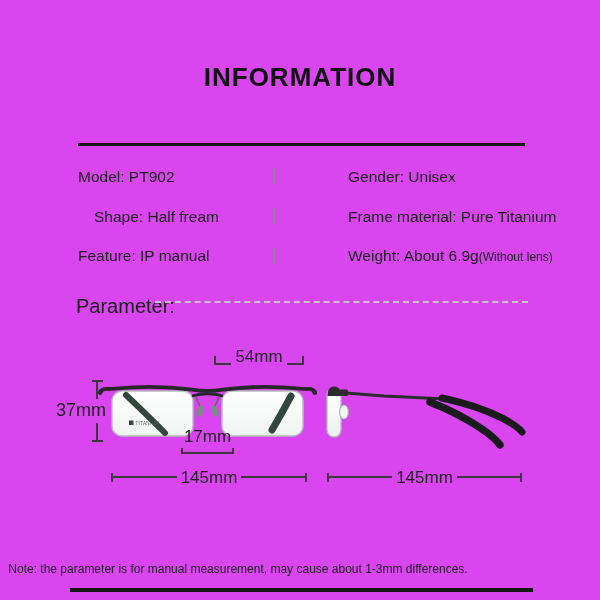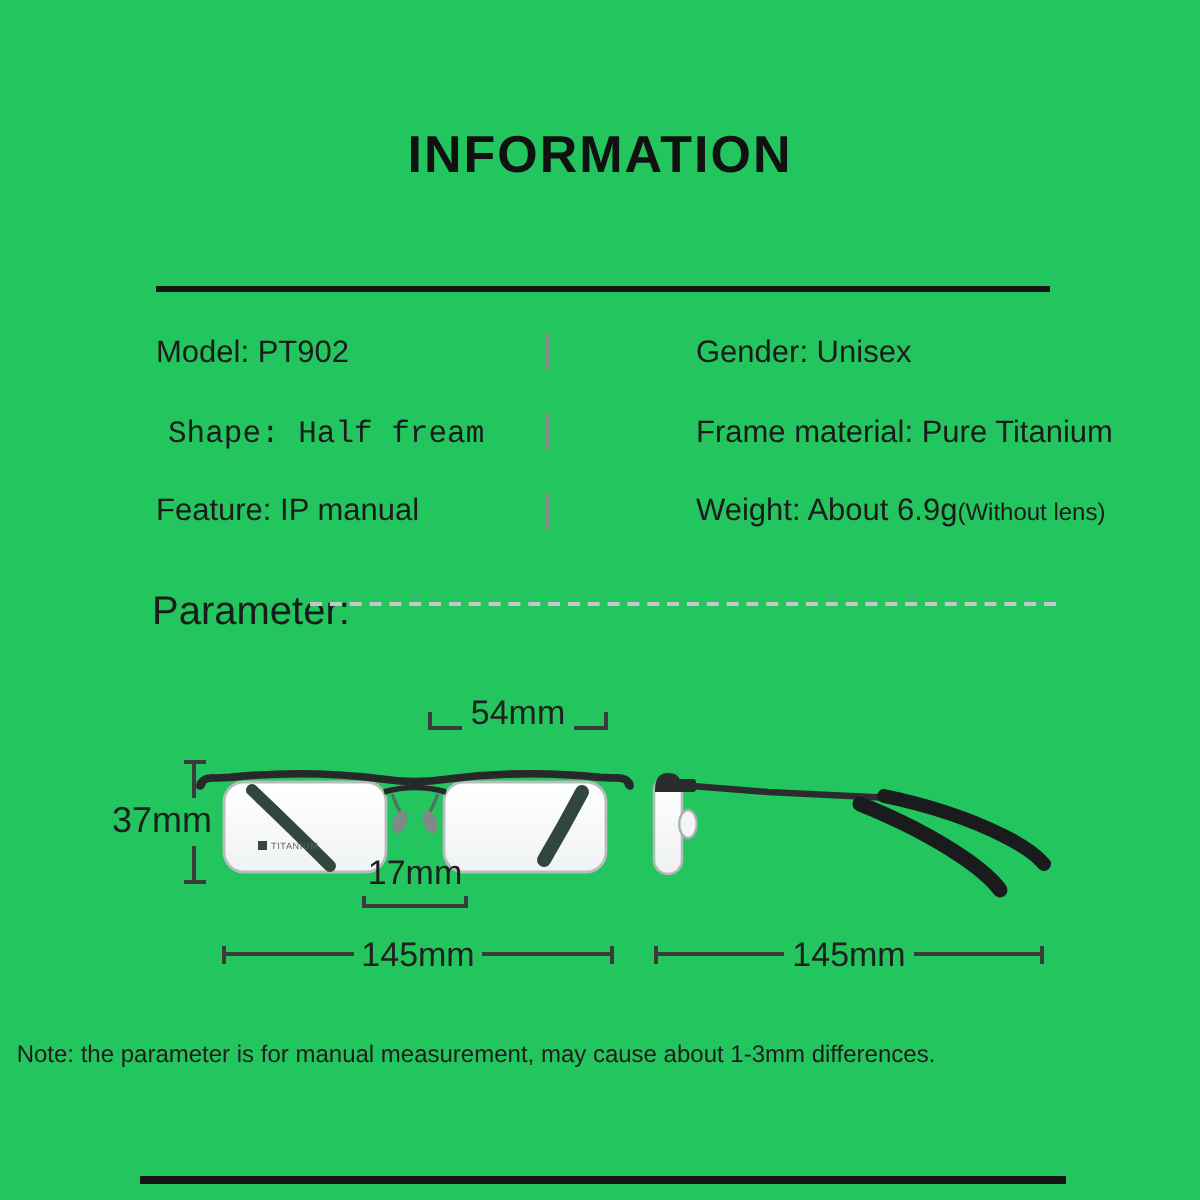--- a/index.html
+++ b/index.html
@@ -1,16 +1,16 @@
 <!DOCTYPE html>
 <html><head>
 <meta charset="utf-8">
 <style>
   html,body{margin:0;padding:0;background:#fff;}
-  .canvas{position:relative;width:600px;height:600px;background:#22c55e;overflow:hidden;
+  .canvas{position:relative;width:600px;height:600px;background:#d946ef;overflow:hidden;
           font-family:"Liberation Sans",sans-serif;color:#1c1c1c;}
   .abs{position:absolute;}
   .page-title{top:62px;left:0;width:600px;text-align:center;font-size:26px;font-weight:bold;
               letter-spacing:1px;color:#111;}
   .rule{background:#141414;}
   .rule-top{left:78px;top:143px;width:447px;height:3.2px;}
   .rule-bottom{left:70px;top:588px;width:463px;height:3.6px;}
   .spec{font-size:15.5px;color:#1b1b1b;white-space:nowrap;}
   .spec-suffix{font-size:12px;color:#1b1b1b;}
   .divider{width:1.6px;height:18px;background:#8a8a8a;}
@@ -26,33 +26,33 @@
   .mv .cap{width:11px;height:1.8px;background:#3a3a3a;}
   .mv .vseg{width:1.8px;flex:1;background:#3a3a3a;}
   .mv .gapc{height:24px;}
   .mv-label{left:56px;top:400px;font-size:18px;color:#1f1f1f;line-height:1.2;text-align:center;}
   
   .mb{left:181px;top:428px;width:53px;text-align:center;}
   .mb .txt{font-size:17px;line-height:1.1;color:#1f1f1f;}
   .mb .ul{display:flex;align-items:flex-end;height:6px;margin-top:1px;}
   .mb .ul .tick{width:1.6px;height:6px;background:#3a3a3a;}
   .mb .ul .line{flex:1;height:1.6px;background:#3a3a3a;}
-  .note{top:520px;left:0;width:476px;text-align:center;font-size:12px;color:#1d1d1d;}
+  .note{top:562px;left:0;width:476px;text-align:center;font-size:12px;color:#1d1d1d;}
 </style>
 </head>
 <body>
 
 <div class="canvas">
 
   <div class="abs page-title">INFORMATION</div>
 
   <div class="abs rule rule-top"></div>
 
   <div class="abs spec" style="left:78px;top:168px;">Model: PT902</div>
-  <div class="abs spec" style="left:84px;top:208px;font-family:Liberation Mono, monospace;">Shape: Half fream</div>
+  <div class="abs spec" style="left:94px;top:208px;">Shape: Half fream</div>
   <div class="abs spec" style="left:78px;top:247px;">Feature: IP manual</div>
 
   <div class="abs divider" style="left:273px;top:167px;"></div>
   <div class="abs divider" style="left:273px;top:207px;"></div>
   <div class="abs divider" style="left:273px;top:247px;"></div>
 
   <div class="abs spec" style="left:348px;top:168px;">Gender: Unisex</div>
   <div class="abs spec" style="left:348px;top:208px;">Frame material: Pure Titanium</div>
   <div class="abs spec" style="left:348px;top:247px;"><span>Weight: About 6.9g</span><span class="spec-suffix">(Without lens)</span></div>
 

